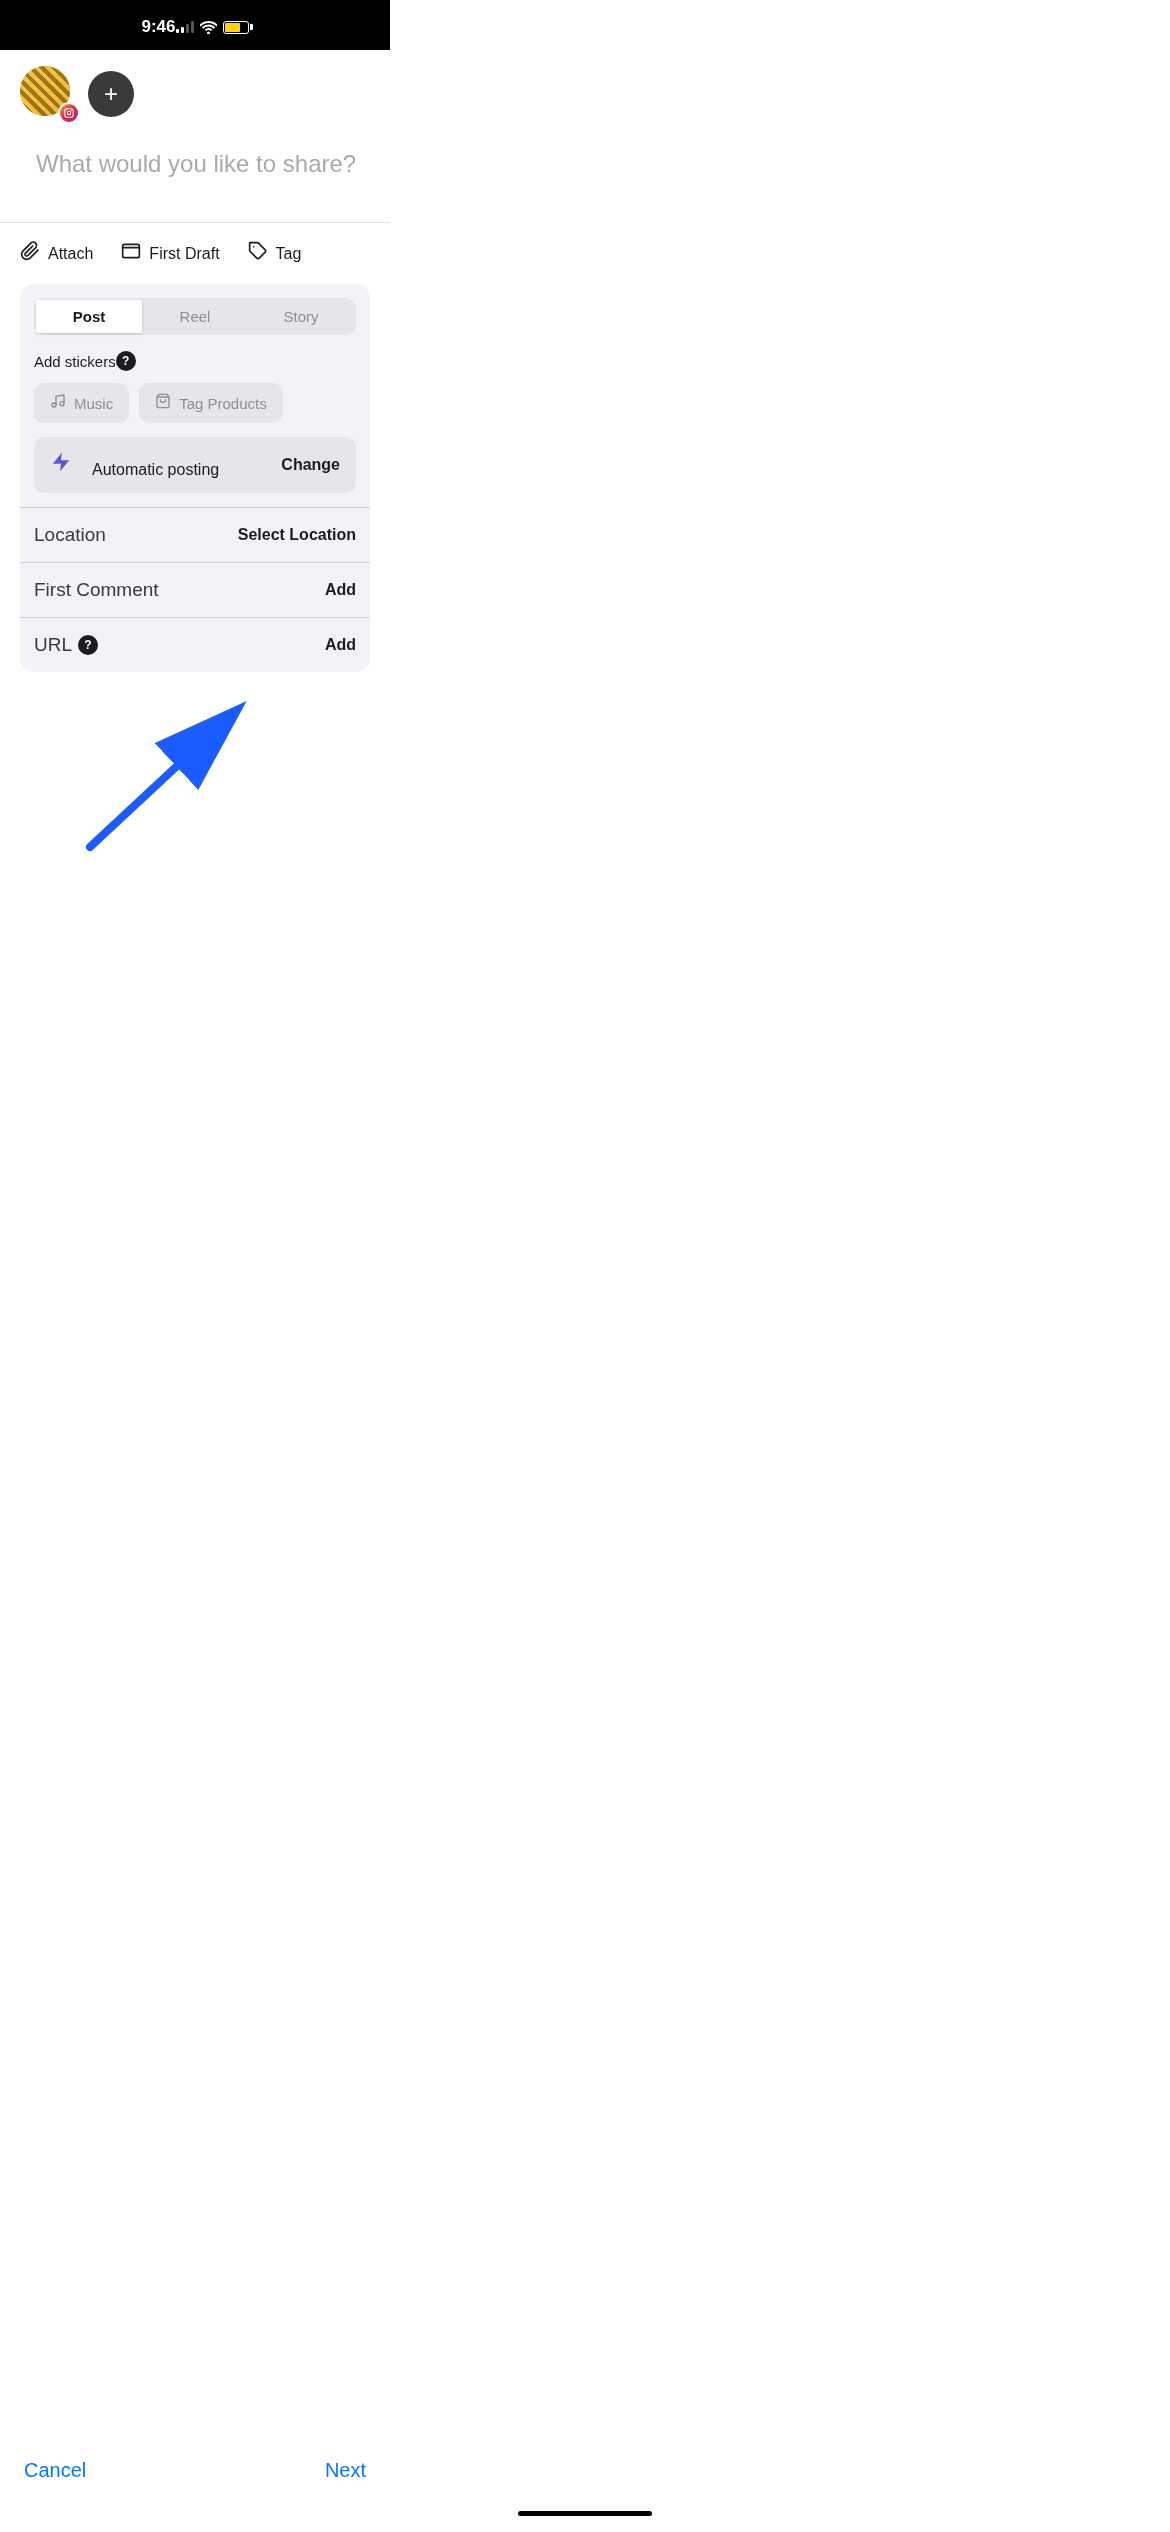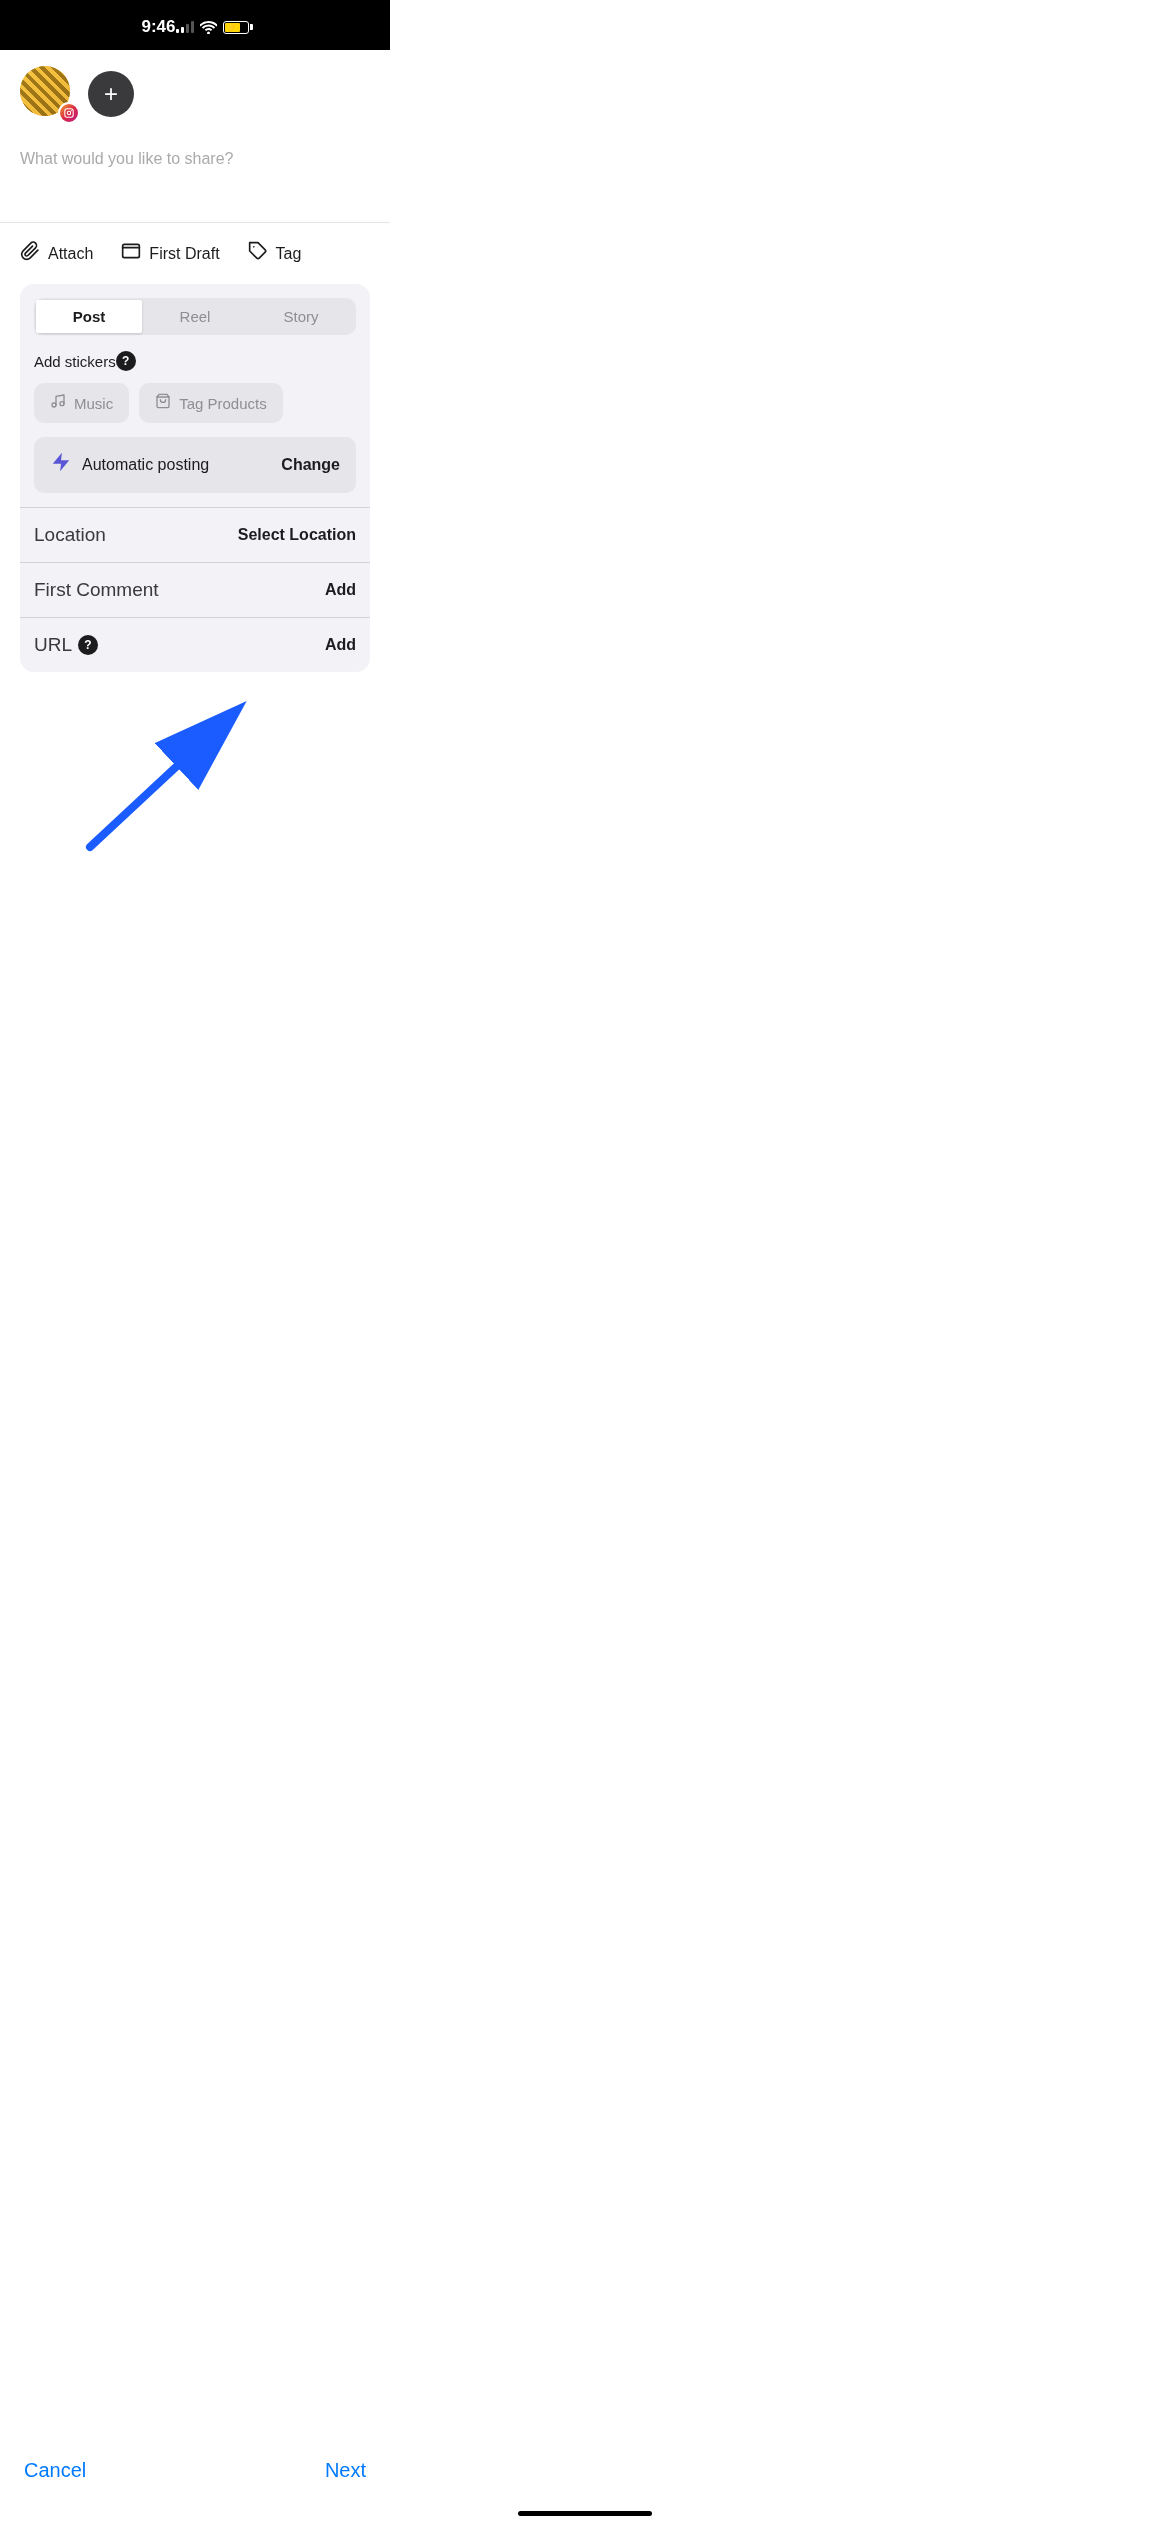--- a/index.html
+++ b/index.html
@@ -161,22 +161,23 @@
     }
 
     
     .text-input-area {
       min-height: 80px;
       padding: 8px 0 20px;
     }
 
     .placeholder-text {
       color: #aaaaaa;
-      font-size: 16px;
+      font-size: 24px;
       font-weight: 400;
+      margin-left: 16px;
     }
 
     
     .divider {
       height: 1px;
       background: #e5e5e5;
       margin: 0 -20px;
     }
 
     
@@ -300,22 +301,22 @@
       align-items: center;
       justify-content: space-between;
       background: #e5e5ea;
       margin: 0 14px 14px;
       border-radius: 10px;
       padding: 14px 16px;
     }
 
     .posting-left {
       display: flex;
-      align-items: center;
-      gap: 10px;
+      align-items: flex-end;
+      gap: 20px;
     }
 
     .posting-icon {
       font-size: 22px;
       color: #5856d6;
     }
 
     .posting-label {
       font-size: 16px;
       color: #1c1c1e;

